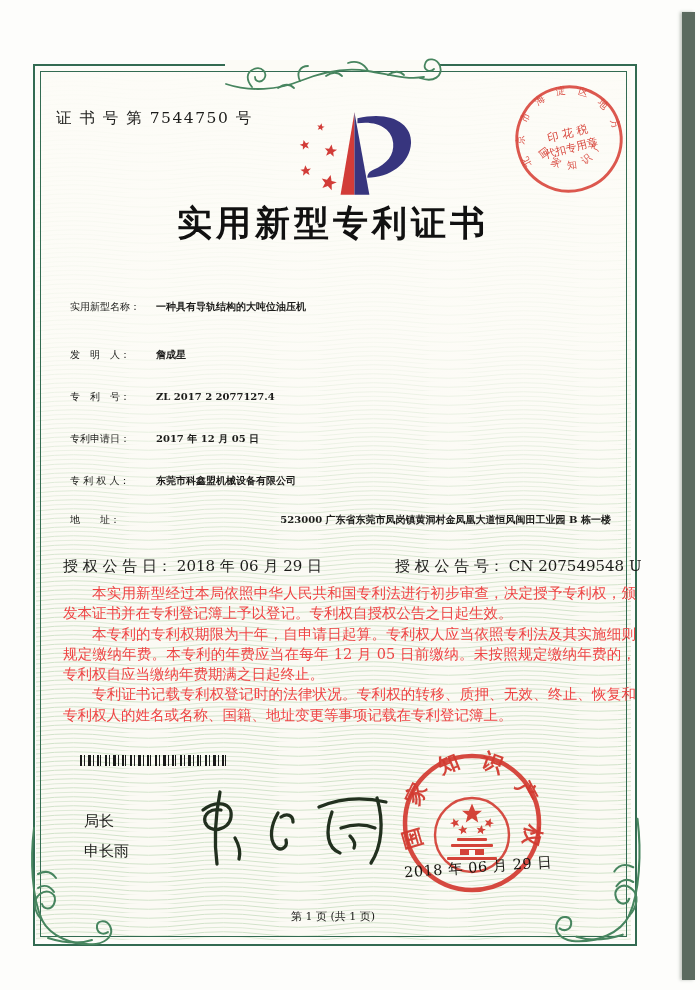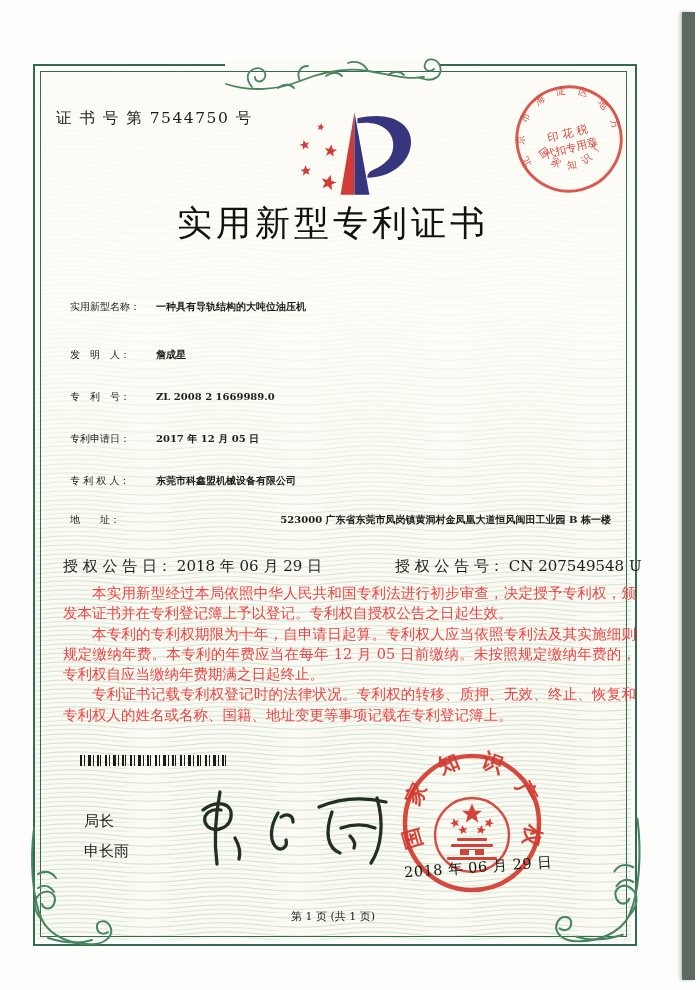--- a/index.html
+++ b/index.html
@@ -10,21 +10,21 @@
   .edge-strip{left:682px;top:12px;width:13px;height:968px;background:#5b6a5f;
               box-shadow:-2px 0 3px rgba(120,130,120,.45);}
   
   .frame-outer{left:33px;top:64px;width:600px;height:878px;border:2.5px solid var(--border-green,#336b52);}
   .frame-inner{left:40px;top:71px;width:585px;height:864px;border:1px solid var(--border-green,#336b52);}
   .border-gap{left:225px;top:60px;width:215px;height:11px;background:#fcfbf6;}
   
   .fade{left:36px;top:67px;width:595px;height:540px;
         background:linear-gradient(to bottom,rgba(253,252,247,.96) 0%,rgba(253,252,247,.8) 50%,rgba(253,252,247,.25) 82%,rgba(253,252,247,0) 100%);}
   .cert-no{left:56px;top:108px;font-size:15.5px;letter-spacing:1.5px;}
-  .title{left:33px;top:200px;width:600px;text-align:center;font-size:35px;font-weight:normal;
+  .title{left:33px;top:200px;width:600px;text-align:center;font-size:35px;font-weight:bold;
          letter-spacing:4px;color:#111;}
   .row{left:70px;font-size:10px;line-height:1.5;white-space:nowrap;text-align:right;}
   .row .val{position:absolute;left:86px;top:0;font-weight:bold;}
   .row .val.wrap{white-space:normal;width:455px;line-height:1.55;}
   .grant-row{left:63px;font-size:15px;white-space:nowrap;}
   .grant-row .pair2{position:absolute;left:305px;top:0;margin-left:27px;}
   .bodytext{left:63px;top:583px;width:573px;font-size:14.5px;line-height:20.3px;text-align:justify;color:#ef4444;}
   .bodytext p{margin:0;text-indent:2em;}
   .barcode{left:80px;top:755px;width:148px;height:11px;
     background:repeating-linear-gradient(90deg,#1b1b1b 0 2px,transparent 2px 4px,#1b1b1b 4px 5px,
@@ -112,21 +112,21 @@
   <div class="abs row" style="top:299px">
     <span class="lbl">实用新型名称：</span>
     <span class="val">一种具有导轨结构的大吨位油压机</span>
   </div>
   <div class="abs row" style="top:347px">
     <span class="lbl">发　明　人：</span>
     <span class="val">詹成星</span>
   </div>
   <div class="abs row" style="top:389px">
     <span class="lbl">专　利　号：</span>
-    <span class="val">ZL 2008 2 1669989.0</span>
+    <span class="val">ZL 2017 2 2077127.4</span>
   </div>
   <div class="abs row" style="top:431px">
     <span class="lbl">专利申请日：</span>
     <span class="val">2017 年 12 月 05 日</span>
   </div>
   <div class="abs row" style="top:473px">
     <span class="lbl">专 利 权 人：</span>
     <span class="val">东莞市科鑫盟机械设备有限公司</span>
   </div>
   <div class="abs row" style="top:512px">

